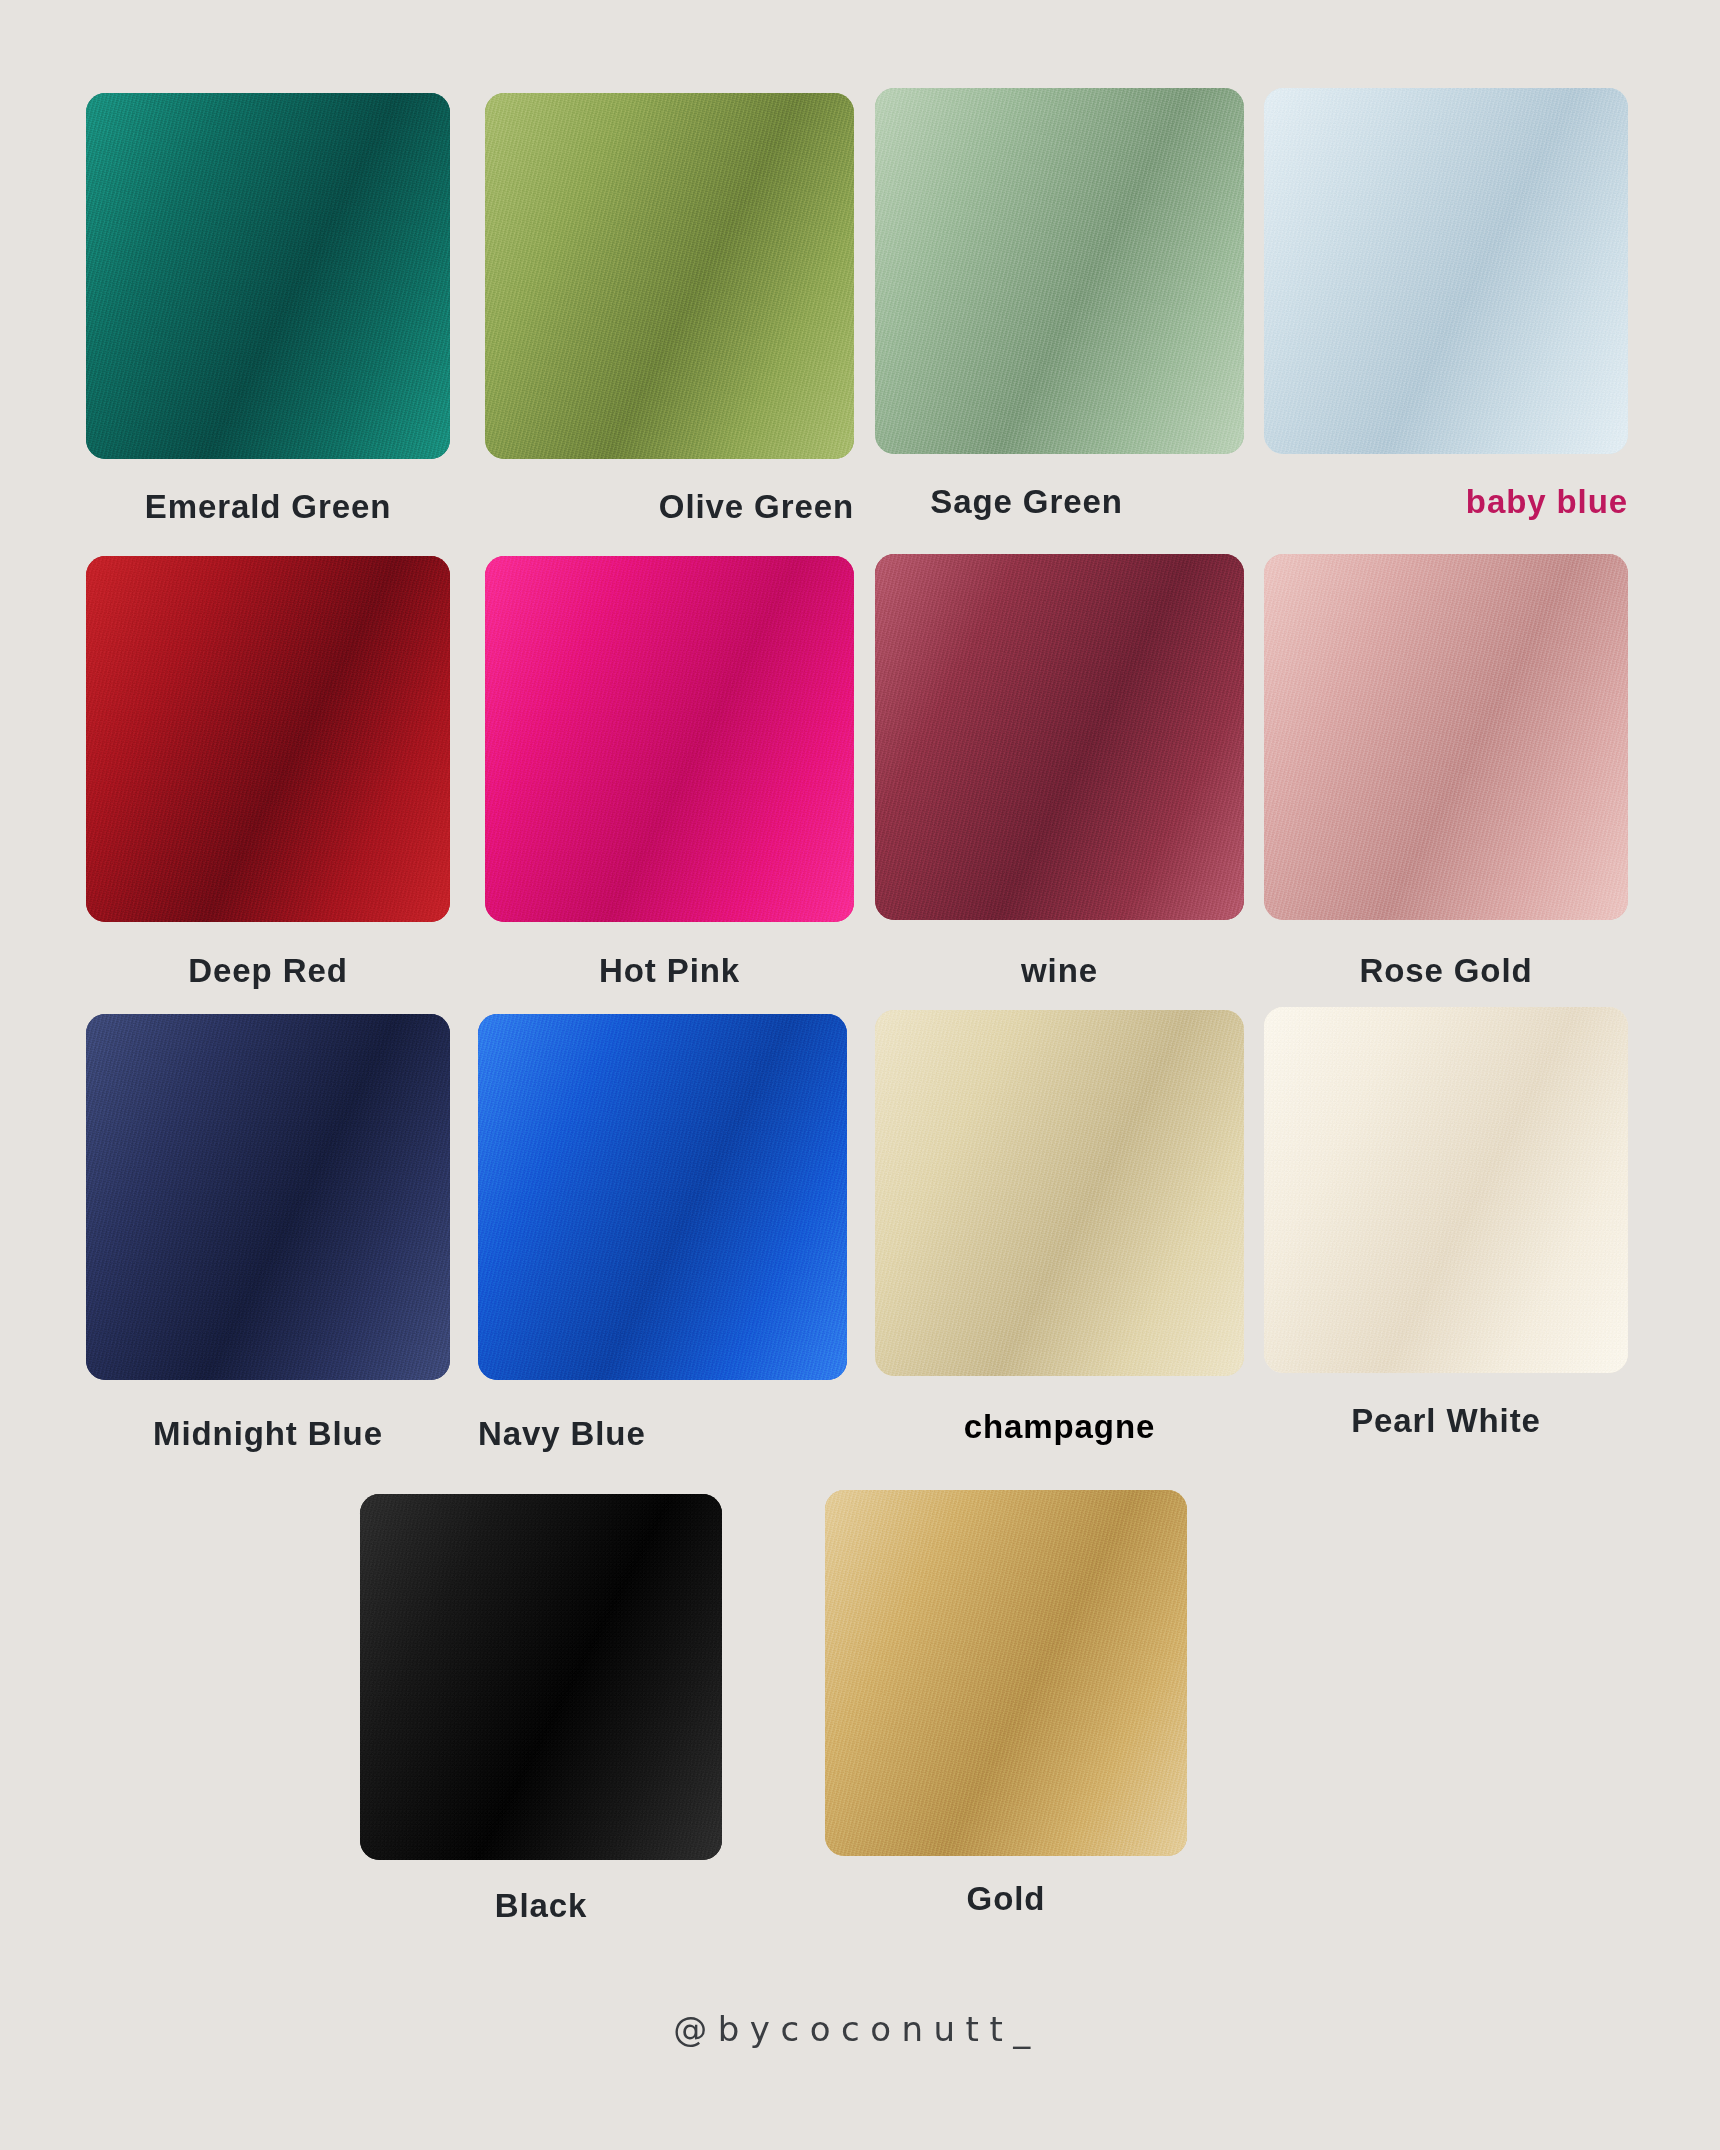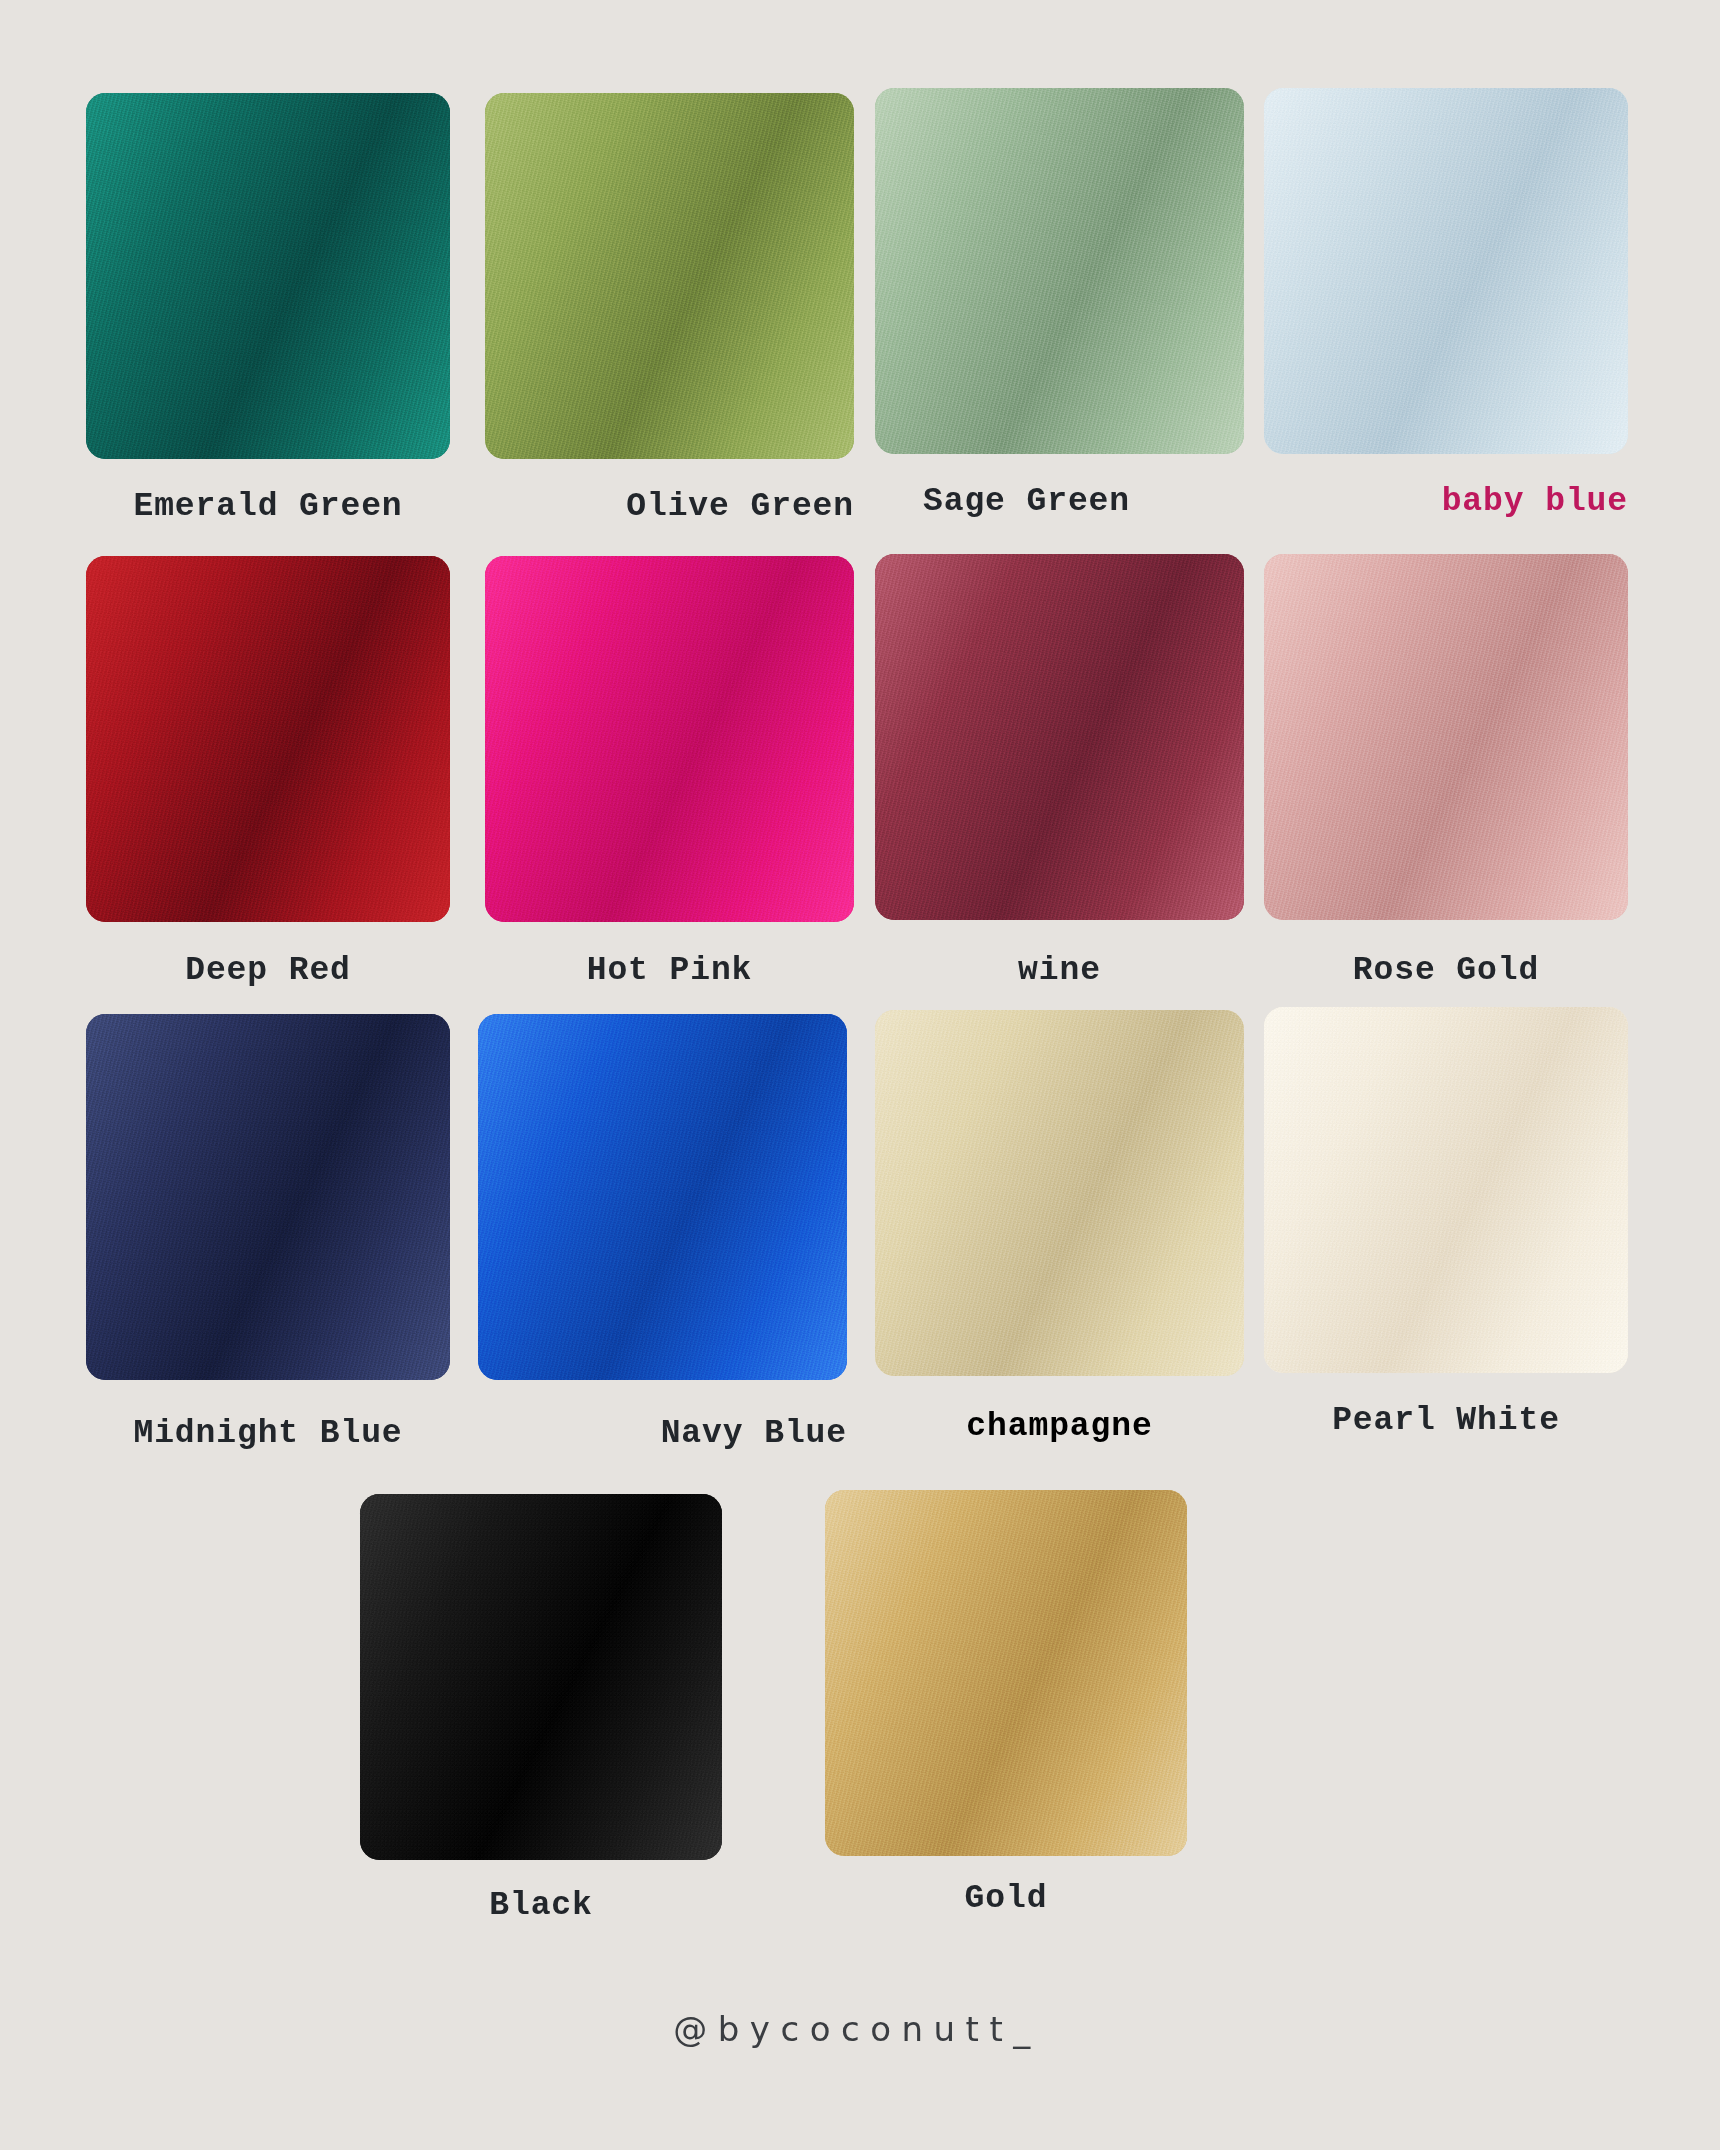--- a/index.html
+++ b/index.html
@@ -14,21 +14,20 @@
     font-family: "Liberation Sans", "DejaVu Sans", sans-serif;
     overflow: hidden;
     position: relative;
   }
 
   #board {
     position: absolute;
     inset: 0;
     width: 1400px;
     height: 2151px;
-    font-family: Liberation Mono, monospace;
   }
 
   
   .cell {
     position: absolute;
     display: flex;
     flex-direction: column;
     align-items: center;
   }
 
@@ -182,21 +181,21 @@
       </div>
     </div>
     <div class="label" style="position: absolute; left: 86px; top: 1417px; width: 364px; text-align: center; color: rgb(34, 38, 43);">Midnight Blue</div>
     <div class="cell" style="left: 478px; top: 1014px; width: 369px;">
       <div class="swatch" style="width: 369px; height: 366px; background-color: rgb(19, 88, 214);">
         <div class="sheen" style="background: linear-gradient(118deg, rgb(47, 124, 240) 0%, rgb(19, 88, 214) 26%, rgb(10, 63, 166) 56%, rgb(19, 88, 214) 78%, rgb(47, 124, 240) 100%);"></div>
         <div class="weave"></div>
         <div class="grain"></div>
       </div>
     </div>
-    <div class="label" style="position: absolute; left: 478px; top: 1417px; width: 369px; text-align: right; color: rgb(34, 38, 43);">Navy Blue</div>
+    <div class="label" style="position: absolute; left: 478px; top: 1417px; width: 369px; text-align: left; color: rgb(34, 38, 43);">Navy Blue</div>
     <div class="cell" style="left: 875px; top: 1010px; width: 369px;">
       <div class="swatch" style="width: 369px; height: 366px; background-color: rgb(227, 215, 174);">
         <div class="sheen" style="background: linear-gradient(118deg, rgb(239, 230, 201) 0%, rgb(227, 215, 174) 26%, rgb(202, 187, 144) 56%, rgb(227, 215, 174) 78%, rgb(239, 230, 201) 100%);"></div>
         <div class="weave"></div>
         <div class="grain"></div>
       </div>
     </div>
     <div class="label" style="position: absolute; left: 875px; top: 1410px; width: 369px; text-align: center; color: #000000;">champagne</div>
     <div class="cell" style="left: 1264px; top: 1007px; width: 364px;">
       <div class="swatch" style="width: 364px; height: 366px; background-color: rgb(246, 239, 224);">

